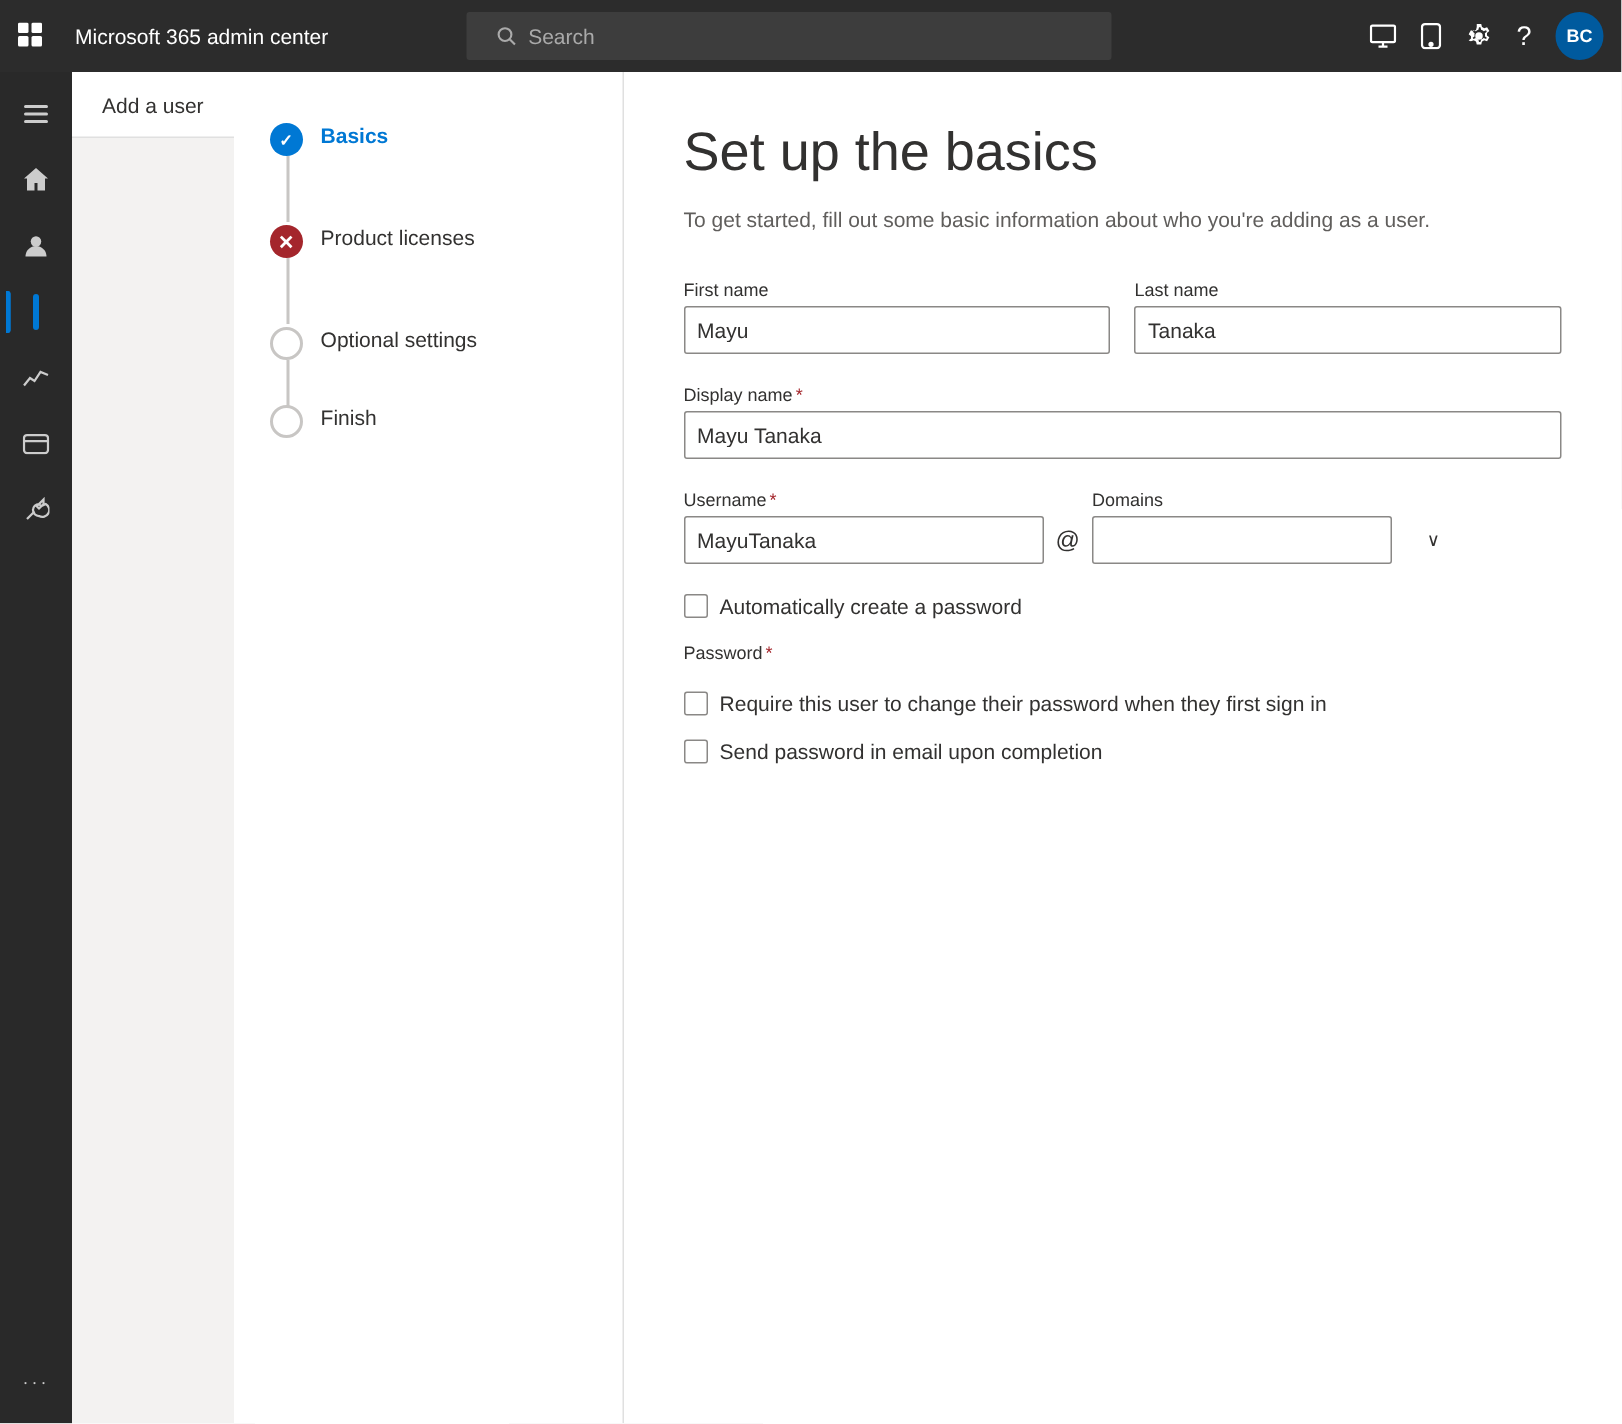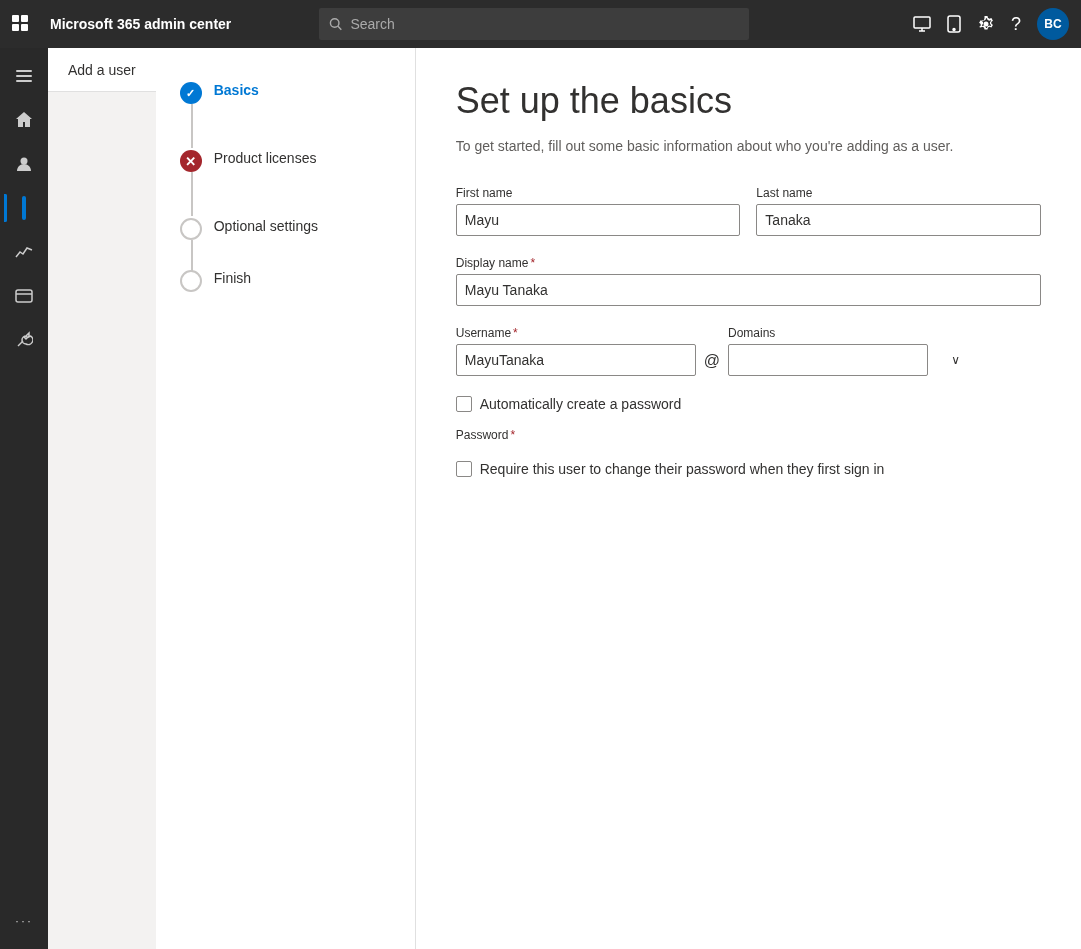--- a/index.html
+++ b/index.html
@@ -12,30 +12,30 @@
       background: #1f1f1f;
       display: flex;
       align-items: center;
       padding: 0 12px;
       gap: 12px;
       flex-shrink: 0;
       background: #2c2c2c;
     }
     .topbar-grid { display: flex; align-items: center; color: white; cursor: pointer; }
     .topbar-grid svg { width: 18px; height: 18px; fill: white; }
-    .topbar-title { color: white; font-size: 14px; font-weight: 700; white-space: nowrap; margin-left: 8px; }
+    .topbar-title { color: white; font-size: 14px; font-weight: 400; white-space: nowrap; margin-left: 8px; }
     .topbar-search {
       flex: 1;
       max-width: 430px;
       margin: 6px auto;
       background: #3d3d3d;
       border-radius: 2px;
       display: flex;
       align-items: center;
-      padding: 0 10px;
+      padding: 0 20px;
       height: 32px;
       gap: 8px;
     }
     .topbar-search input {
       background: transparent;
       border: none;
       outline: none;
       color: #ccc;
       font-size: 14px;
       width: 100%;
@@ -415,17 +415,21 @@
           <div class="password-label">
             <span>Password</span><span style="color:#a4262c; margin-left:2px;">*</span>
           </div>
         </div>
 
         <div class="checkbox-item" style="margin-top:19px;">
           <div class="checkbox-box"></div>
           <span class="checkbox-label">Require this user to change their password when they first sign in</span>
         </div>
 
+        <div class="checkbox-item">
+          <div class="checkbox-box"></div>
+          <span class="checkbox-label">Send password in email upon completion</span>
+        </div>
 
       </div>
     </div>
   </div>
 </div>
 
 </body></html>

